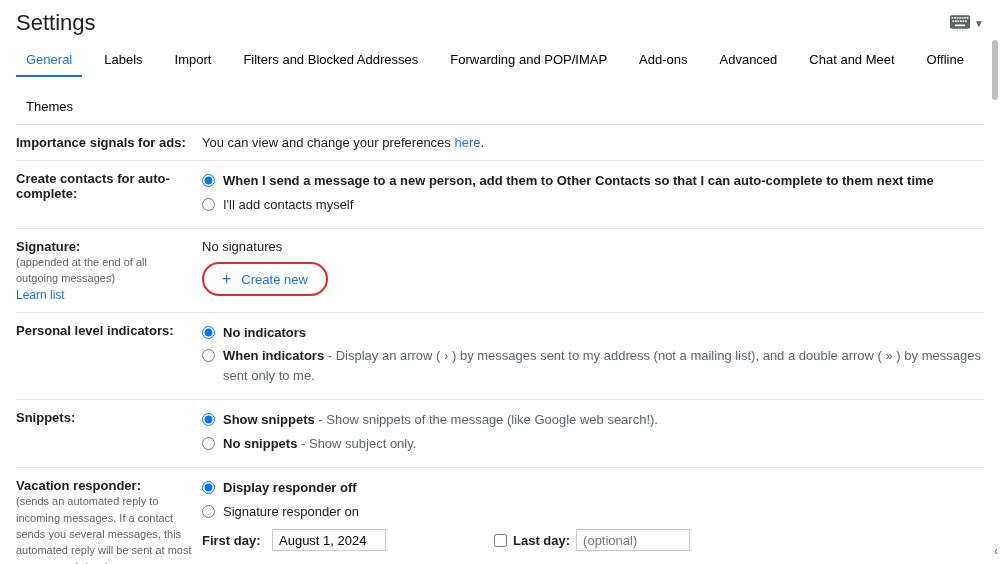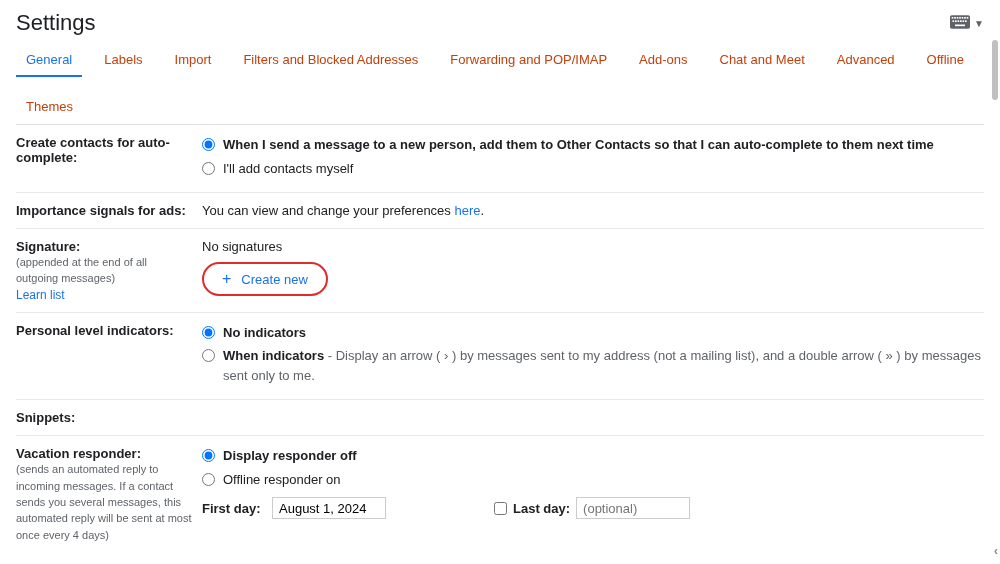--- a/index.html
+++ b/index.html
@@ -4,21 +4,21 @@
   <style>
     * { box-sizing: border-box; margin: 0; padding: 0; }
     body { font-family: Arial, sans-serif; font-size: 13px; color: #202124; background: #fff; width: 1000px; height: 564px; overflow: hidden; position: relative; }
     .container { padding: 10px 16px 0 16px; }
     .header { display: flex; justify-content: space-between; align-items: center; padding-bottom: 6px; }
     .title { font-size: 22px; font-weight: 400; color: #202124; }
     .header-right { display: flex; align-items: center; gap: 4px; }
     .keyboard-icon svg { width: 20px; height: 14px; }
     .dropdown-icon { font-size: 10px; color: #5f6368; }
     .tabs { border-bottom: 1px solid #e0e0e0; display: flex; flex-wrap: wrap; gap: 12px; margin-top: 2px; }
-    .tab { padding: 8px 10px; color: #c2410c; cursor: pointer; font-size: 13px; }
+    .tab { padding: 8px 10px; color: #000000; cursor: pointer; font-size: 13px; }
     .tab.active { color: #1a73e8; border-bottom: 2px solid #1a73e8; font-weight: 500; }
     .tab.themes { width: 100%; padding-top: 10px; padding-bottom: 10px; }
     .section { display: flex; padding: 10px 0; border-bottom: 1px solid #e8e8e8; }
     .section.noborder { border-bottom: none; }
     .section-left { width: 186px; flex-shrink: 0; padding-right: 10px; }
     .section-title { font-weight: 700; color: #202124; }
     .section-sub { font-size: 11px; color: #5f6368; line-height: 1.4; }
     .section-right { flex: 1; }
     .learn-more { color: #1a73e8; font-size: 12px; cursor: pointer; }
     .radio-row { display: flex; align-items: flex-start; margin-bottom: 4px; line-height: 1.5; }
@@ -66,44 +66,44 @@
     </div>
   </div>
 
   <div class="tabs">
     <div class="tab active">General</div>
     <div class="tab">Labels</div>
     <div class="tab">Import</div>
     <div class="tab">Filters and Blocked Addresses</div>
     <div class="tab">Forwarding and POP/IMAP</div>
     <div class="tab">Add-ons</div>
+    <div class="tab">Advanced</div>
     <div class="tab">Chat and Meet</div>
-    <div class="tab">Advanced</div>
     <div class="tab">Offline</div>
     <div class="tab themes">Themes</div>
+  </div>
+
+  <div class="section">
+    <div class="section-left"><span class="section-title">Importance signals for ads:</span></div>
+    <div class="section-right">
+      <span>You can view and change your preferences </span><span class="link">here</span><span>.</span>
+    </div>
   </div>
 
   <div class="section">
     <div class="section-left"><span class="section-title">Create contacts for auto-complete:</span></div>
     <div class="section-right">
       <div class="radio-row">
         <input type="radio" checked="" style="">
         <span class="bold">When I send a message to a new person, add them to Other Contacts so that I can auto-complete to them next time</span>
       </div>
       <div class="radio-row">
         <input type="radio" style="">
         <span>I'll add contacts myself</span>
       </div>
-    </div>
-  </div>
-
-  <div class="section">
-    <div class="section-left"><span class="section-title">Importance signals for ads:</span></div>
-    <div class="section-right">
-      <span>You can view and change your preferences </span><span class="link">here</span><span>.</span>
     </div>
   </div>
 
   <div class="section">
     <div class="section-left">
       <span class="section-title">Signature:</span><br>
       <span class="section-sub">(appended at the end of all outgoing messages)</span><br>
       <span class="learn-more">Learn list</span>
     </div>
     <div class="section-right">
@@ -124,36 +124,46 @@
       </div>
       <div class="radio-row">
         <input type="radio" style="">
         <span><span class="bold">When indicators</span><span class="gray-text"> - Display an arrow ( › ) by messages sent to my address (not a mailing list), and a double arrow ( » ) by messages sent only to me.</span></span>
       </div>
     </div>
   </div>
 
   <div class="section">
     <div class="section-left"><span class="section-title">Snippets:</span></div>
+    <div class="section-right">
+      <div class="radio-row">
+        <input type="radio" checked="" style="">
+        <span><span class="bold">Show snippets</span><span class="gray-text"> - Show snippets of the message (like Google web search!).</span></span>
+      </div>
+      <div class="radio-row">
+        <input type="radio" style="">
+        <span><span class="bold">No snippets</span><span class="gray-text"> - Show subject only.</span></span>
+      </div>
+    </div>
   </div>
 
   <div class="section noborder">
     <div class="section-left">
       <span class="section-title">Vacation responder:</span><br>
       <span class="section-sub">(sends an automated reply to incoming messages. If a contact sends you several messages, this automated reply will be sent at most once every 4 days)</span><br>
       
     </div>
     <div class="section-right">
       <div class="radio-row">
         <input type="radio" checked="" style="">
         <span class="bold">Display responder off</span>
       </div>
       <div class="radio-row">
         <input type="radio" style="">
-        <span>Offline responder on</span>
+        <span>Signature responder on</span>
       </div>
       <div class="form-row">
         <span class="form-label">First day:</span>
         <input class="text-input date" value="August 1, 2024" style="">
         <div class="lastday-group">
           <input type="checkbox" style="">
           <span class="bold">Last day:</span>
           <input class="text-input date" style="color: rgb(153, 153, 153);" placeholder="(optional)">
         </div>
       </div>

